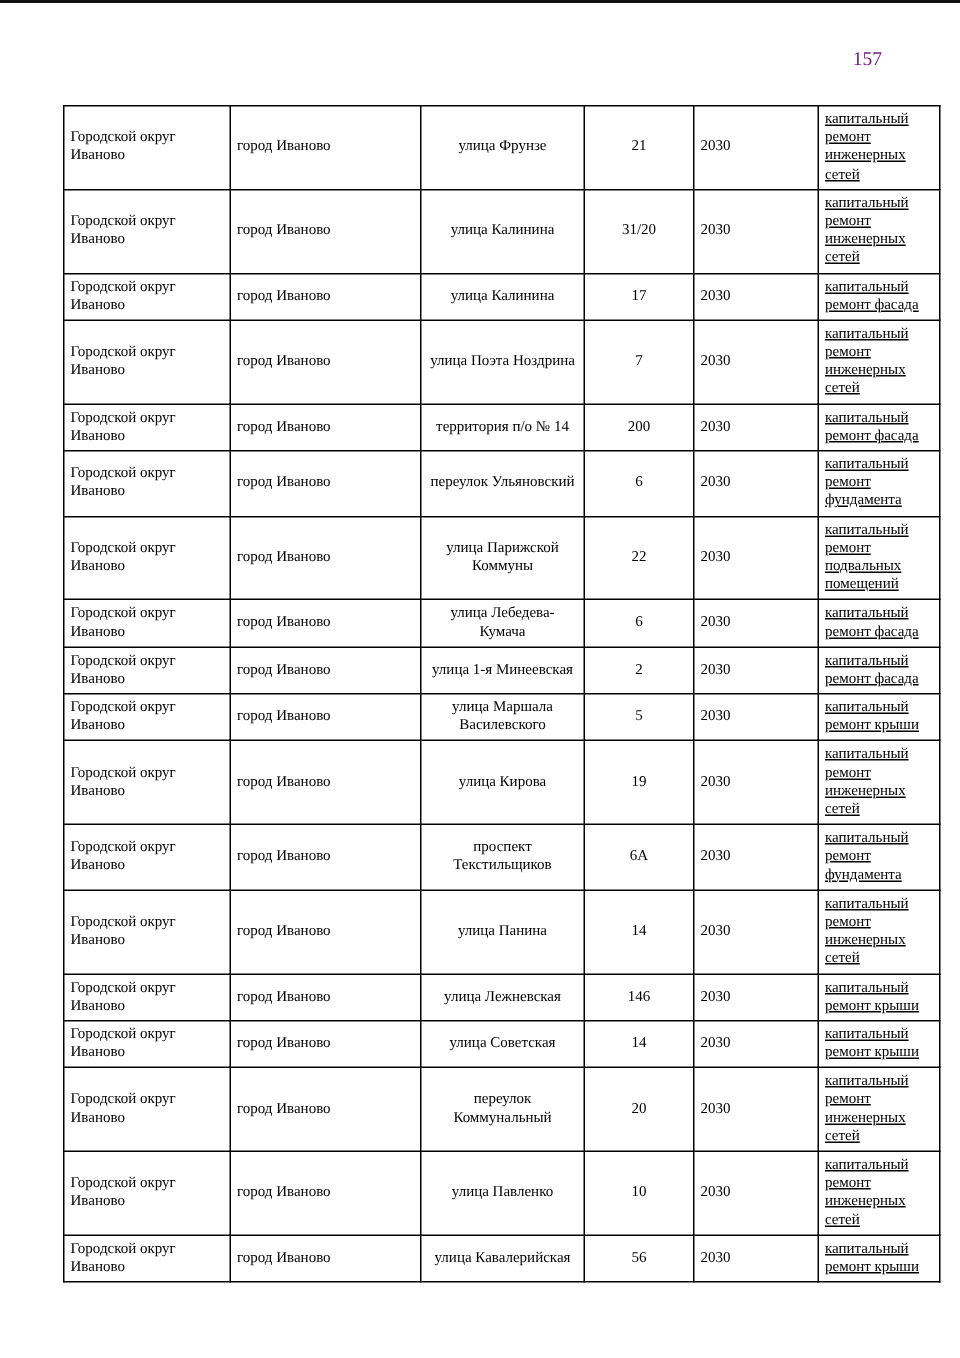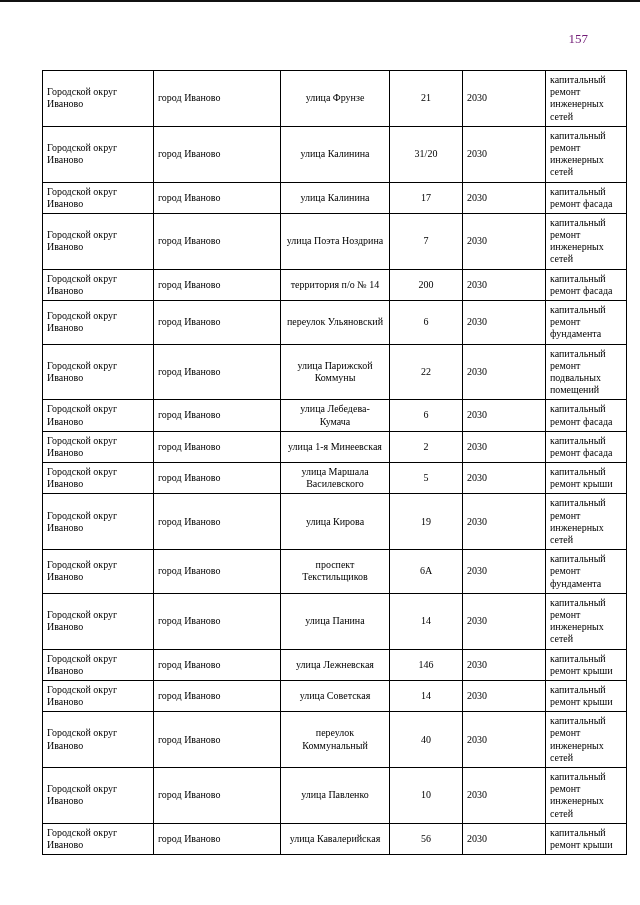--- a/index.html
+++ b/index.html
@@ -46,21 +46,21 @@
     padding: 3px 4px;
     vertical-align: middle;
     word-wrap: break-word;
     overflow-wrap: break-word;
   }
   td.col-district { width: 102px; margin-left: 13px; }
   td.col-city     { width: 118px; margin-top: 32px; }
   td.col-street   { width: 100px; text-align: center; }
   td.col-house    { width: 64px;  text-align: center; }
   td.col-year     { width: 74px;  text-align: left; }
-  td.col-work     { width: 72px; }
+  td.col-work     { width: 72px; text-decoration: underline; }
 </style>
 </head>
 <body>
 
 <div class="top-rule"></div>
 
 <div class="page-number">157</div>
 
 <table class="doc-table">
   <tbody>
@@ -181,21 +181,21 @@
         <td class="col-city">город Иваново</td>
         <td class="col-street">улица Советская</td>
         <td class="col-house">14</td>
         <td class="col-year">2030</td>
         <td class="col-work">капитальный ремонт крыши</td>
       </tr>
       <tr>
         <td class="col-district">Городской округ Иваново</td>
         <td class="col-city">город Иваново</td>
         <td class="col-street">переулок Коммунальный</td>
-        <td class="col-house">40</td>
+        <td class="col-house">20</td>
         <td class="col-year">2030</td>
         <td class="col-work">капитальный ремонт инженерных сетей</td>
       </tr>
       <tr>
         <td class="col-district">Городской округ Иваново</td>
         <td class="col-city">город Иваново</td>
         <td class="col-street">улица Павленко</td>
         <td class="col-house">10</td>
         <td class="col-year">2030</td>
         <td class="col-work">капитальный ремонт инженерных сетей</td>

